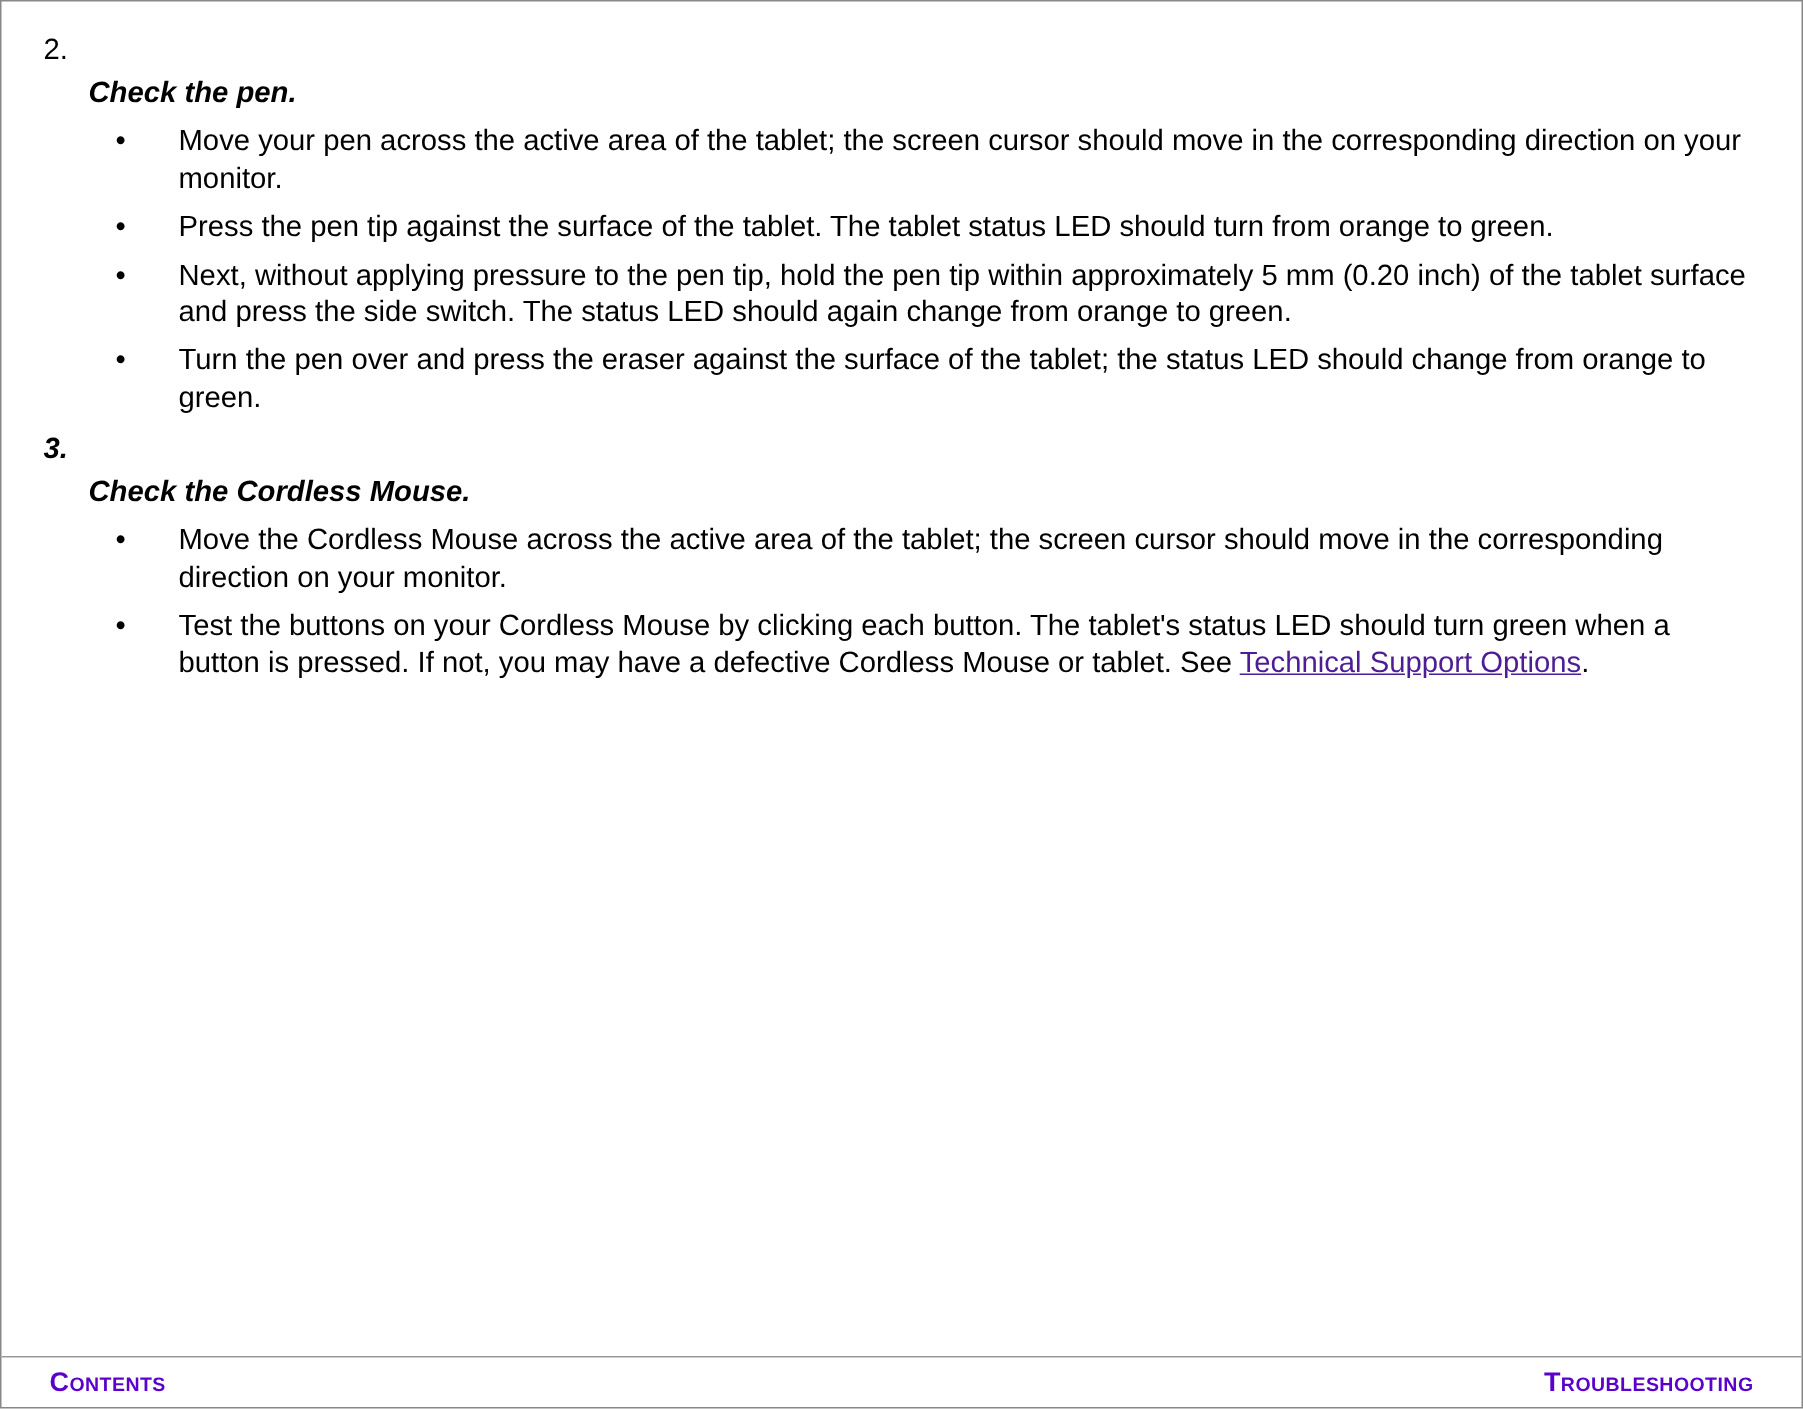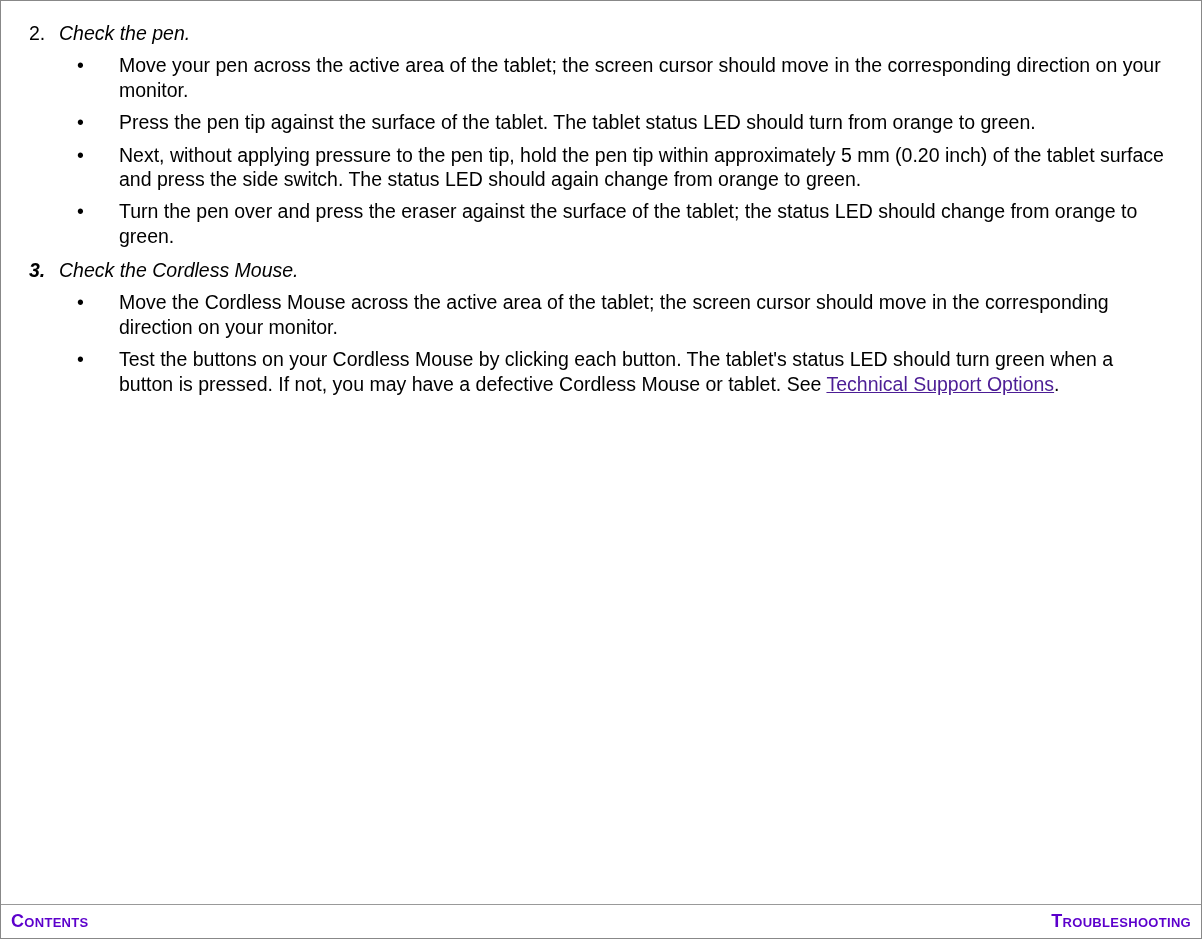--- a/index.html
+++ b/index.html
@@ -21,22 +21,23 @@
   }
   .step {
     display: flex;
     margin-bottom: 6px;
   }
   .step-number {
     width: 30px;
     flex-shrink: 0;
   }
   .step-title {
-    font-weight: normal;
+    font-weight: bold;
     font-style: italic;
+    margin-top: 29px;
   }
   .bullets {
     margin-left: 44px;
     margin-right: 8px;
   }
   .bullet-row {
     display: flex;
     margin-top: 8px;
   }
   .bullet-mark {
@@ -51,21 +52,21 @@
     text-decoration: underline;
     cursor: pointer;
   }
   .footer {
     border-top: 1px solid #999;
   }
   .footer-row {
     display: flex;
     justify-content: space-between;
     align-items: center;
-    padding: 6px 10px;
+    padding: 6px 32px;
     font-family: Arial, Helvetica, sans-serif;
   }
   .footer-row + .footer-row { border-top: 1px solid #999; }
   .nav-link {
     color: #5c00cc;
     font-weight: bold;
     font-variant: small-caps;
     font-size: 18px;
     letter-spacing: 0.3px;
     cursor: pointer;

